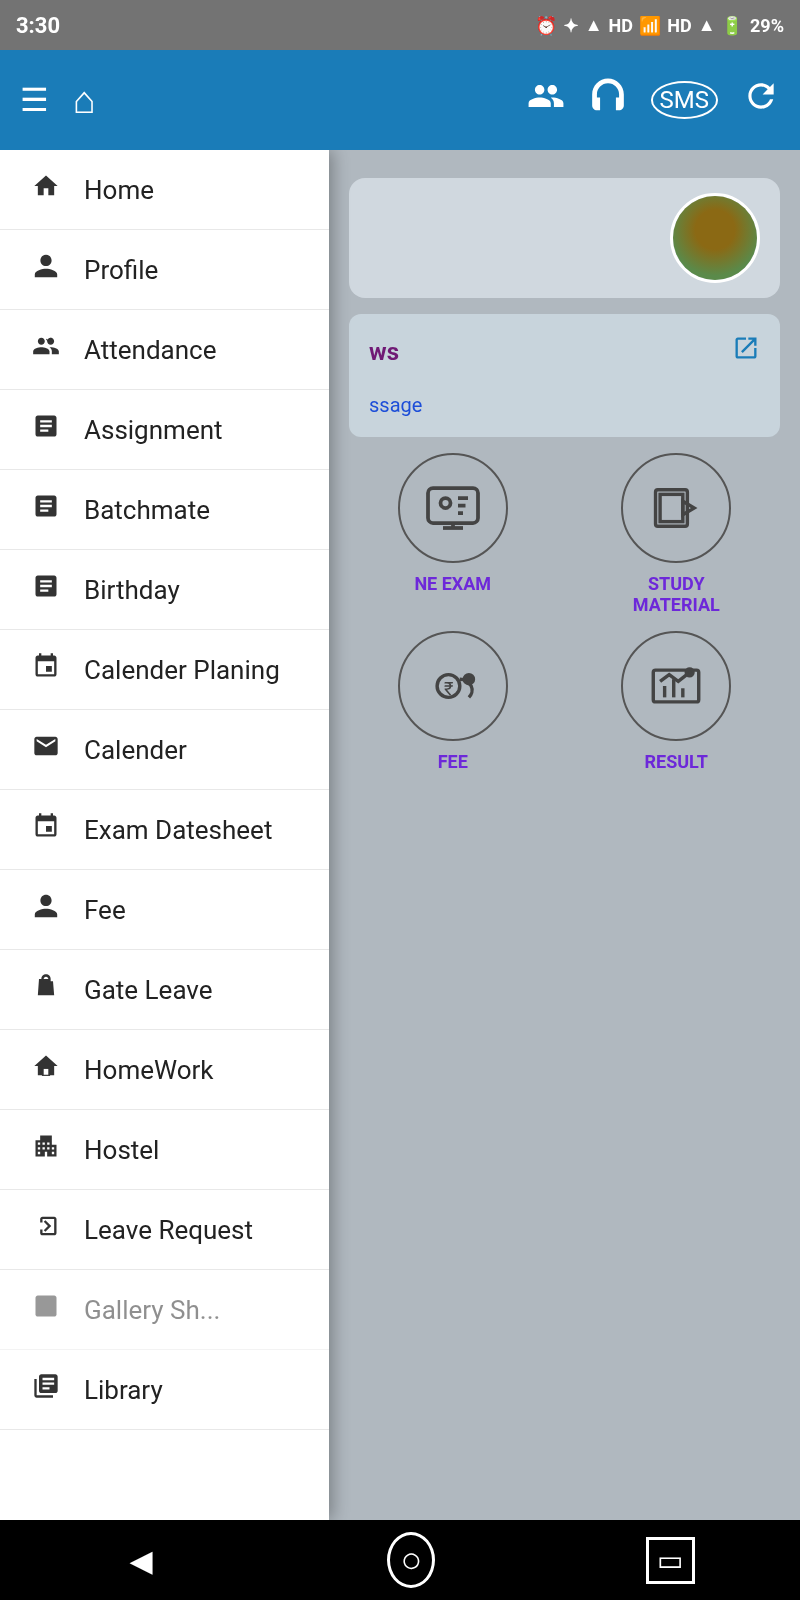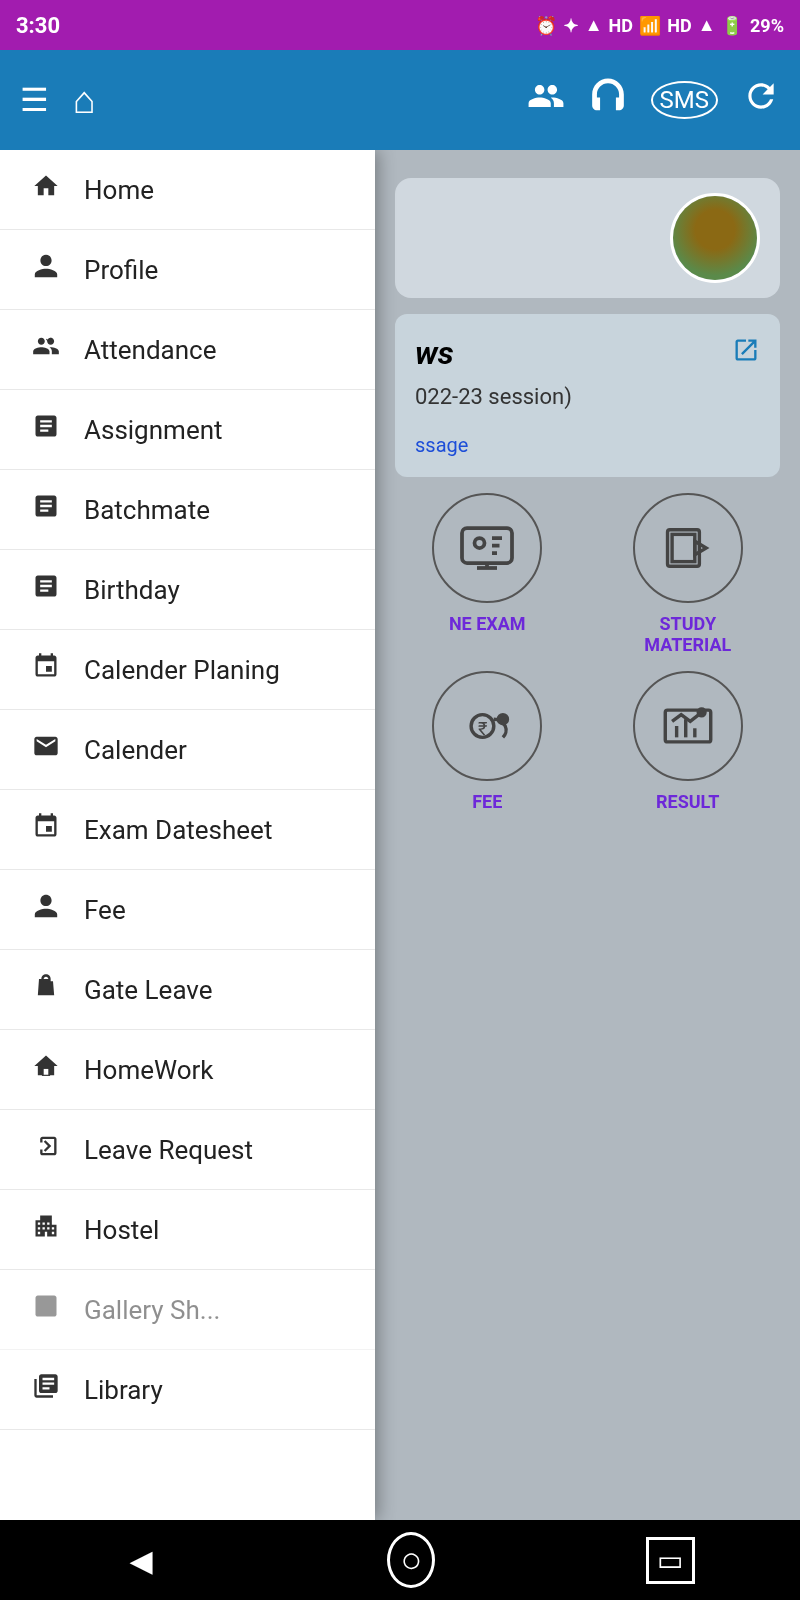--- a/index.html
+++ b/index.html
@@ -10,21 +10,21 @@
       font-family: 'Roboto', Arial, sans-serif;
       background: #888;
       overflow: hidden;
       position: relative;
     }
 
     
     .status-bar {
       width: 100%;
       height: 50px;
-      background: #a21caf;
+      background: #737373;
       display: flex;
       align-items: center;
       justify-content: space-between;
       padding: 0 16px;
       color: #fff;
       font-size: 22px;
       font-weight: bold;
       z-index: 100;
       position: relative;
     }
@@ -66,21 +66,21 @@
     
     .main-layout {
       display: flex;
       width: 100%;
       height: calc(1600px - 50px - 100px - 80px);
       position: relative;
     }
 
     
     .side-drawer {
-      width: 375px;
+      width: 329px;
       height: 100%;
       background: #fff;
       z-index: 20;
       overflow-y: auto;
       flex-shrink: 0;
       box-shadow: 4px 0 16px rgba(0,0,0,0.3);
     }
     .side-drawer::-webkit-scrollbar { display: none; }
 
     .nav-item {
@@ -152,24 +152,23 @@
       border-radius: 12px;
       padding: 20px;
     }
     .news-header {
       display: flex;
       align-items: center;
       justify-content: space-between;
       margin-bottom: 12px;
     }
     .news-title {
-      color: #000000;
-      font-size: 32px;
+      color: #701a75;
+      font-size: 24px;
       font-weight: bold;
-      font-style: italic;
     }
     .news-ext-icon {
       color: #1a7cb8;
       font-size: 28px;
     }
     .news-body {
       color: #333;
       font-size: 22px;
     }
     .news-subtext {
@@ -391,33 +390,33 @@
           <path d="M10 20v-6h4v6h5v-8h3L12 3 2 12h3v8z"></path>
           <rect x="9" y="14" width="6" height="6" fill="none" stroke="#333" stroke-width="1"></rect>
         </svg>
       </span>
       <span class="nav-label">HomeWork</span>
     </div>
 
     <div class="nav-item">
       <span class="nav-icon">
         <svg width="28" height="28" viewBox="0 0 24 24" fill="#333">
+          <path d="M17 11V3H7v4H3v14h8v-4h2v4h8V11h-4zM7 19H5v-2h2v2zm0-4H5v-2h2v2zm0-4H5v-2h2v2zm4 4H9v-2h2v2zm0-4H9v-2h2v2zm0-4H9V7h2v2zm4 8h-2v-2h2v2zm0-4h-2v-2h2v2zm0-4h-2V7h2v2zm4 12h-2v-2h2v2zm0-4h-2v-2h2v2z"></path>
+        </svg>
+      </span>
+      <span class="nav-label">Hostel</span>
+    </div>
+
+    <div class="nav-item">
+      <span class="nav-icon">
+        <svg width="28" height="28" viewBox="0 0 24 24" fill="#333">
           <path d="M10.09 15.59L11.5 17l5-5-5-5-1.41 1.41L13.67 12l-3.58 3.59zM7 6c0-1.1.9-2 2-2h10c1.1 0 2 .9 2 2v12c0 1.1-.9 2-2 2H9c-1.1 0-2-.9-2-2v-3h2v3h10V6H9v3H7V6z"></path>
         </svg>
       </span>
       <span class="nav-label">Leave Request</span>
-    </div>
-
-    <div class="nav-item">
-      <span class="nav-icon">
-        <svg width="28" height="28" viewBox="0 0 24 24" fill="#333">
-          <path d="M17 11V3H7v4H3v14h8v-4h2v4h8V11h-4zM7 19H5v-2h2v2zm0-4H5v-2h2v2zm0-4H5v-2h2v2zm4 4H9v-2h2v2zm0-4H9v-2h2v2zm0-4H9V7h2v2zm4 8h-2v-2h2v2zm0-4h-2v-2h2v2zm0-4h-2V7h2v2zm4 12h-2v-2h2v2zm0-4h-2v-2h2v2z"></path>
-        </svg>
-      </span>
-      <span class="nav-label">Hostel</span>
     </div>
 
     <div class="nav-item" style="opacity:0.5;">
       <span class="nav-icon">
         <svg width="28" height="28" viewBox="0 0 24 24" fill="#333">
           <path d="M19 3H5c-1.1 0-2 .9-2 2v14c0 1.1.9 2 2 2h14c1.1 0 2-.9 2-2V5c0-1.1-.9-2-2-2z"></path>
         </svg>
       </span>
       <span class="nav-label">Gallery Sh...</span>
     </div>
@@ -445,21 +444,20 @@
 
     <div class="news-card">
       <div class="news-header">
         <span class="news-title">ws</span>
         <span class="news-ext-icon">
           <svg width="28" height="28" viewBox="0 0 24 24" fill="#1a7cb8">
             <path d="M19 19H5V5h7V3H5c-1.11 0-2 .9-2 2v14c0 1.1.89 2 2 2h14c1.1 0 2-.9 2-2v-7h-2v7zM14 3v2h3.59l-9.83 9.83 1.41 1.41L19 6.41V10h2V3h-7z"></path>
           </svg>
         </span>
       </div>
-      <div class="news-body">022-23 session)</div>
       <div class="news-subtext">ssage</div>
     </div>
 
     <div class="quick-grid">
       <div class="quick-item">
         <div class="quick-circle">
           <svg width="60" height="50" viewBox="0 0 24 20" fill="none" stroke="#444" stroke-width="1.5">
             <rect x="2" y="2" width="20" height="14" rx="2"></rect>
             <line x1="8" y1="18" x2="16" y2="18"></line>
             <line x1="12" y1="16" x2="12" y2="18"></line>

